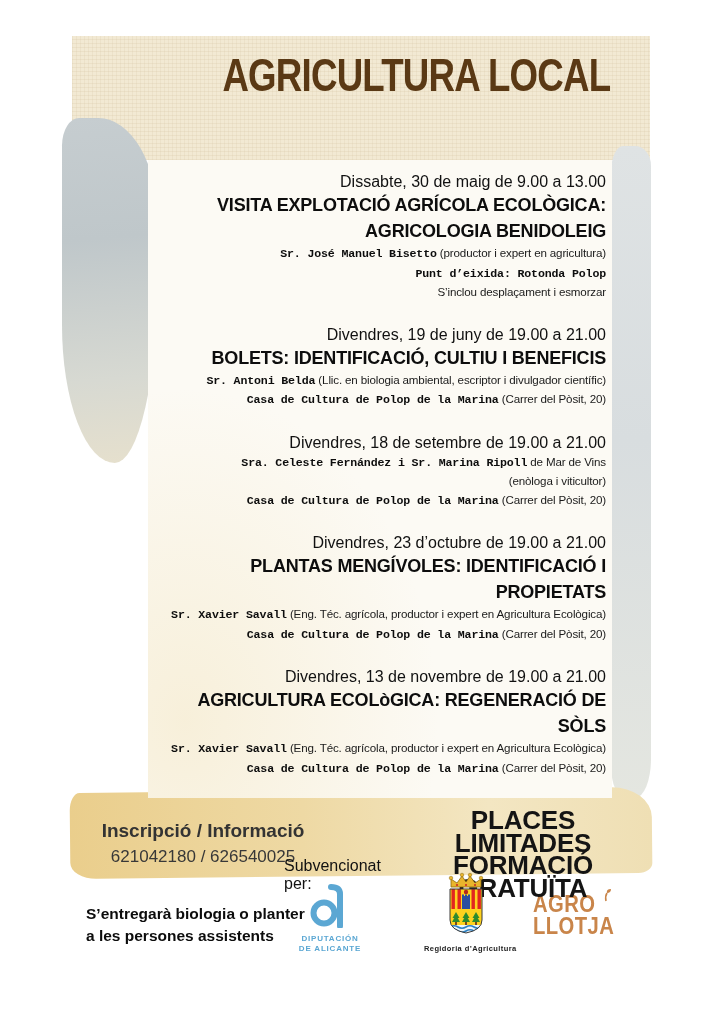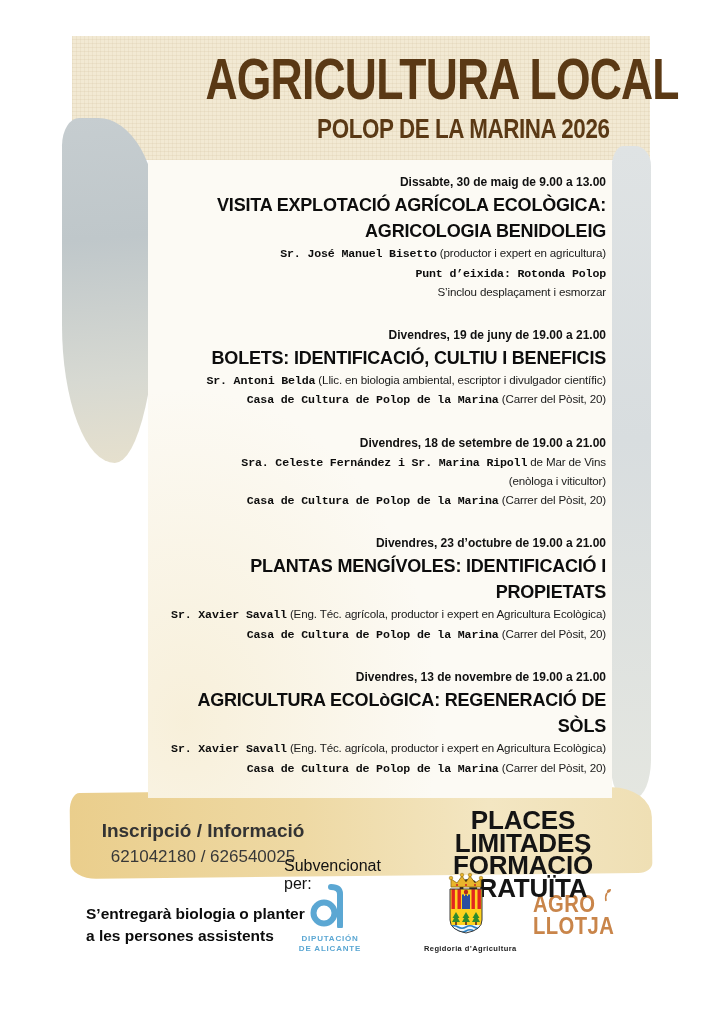--- a/index.html
+++ b/index.html
@@ -32,36 +32,36 @@
   }
   
   #header-band{
     position:absolute; z-index:1; left:72px; top:36px; width:578px; height:124px;
     background:
       repeating-linear-gradient(0deg, rgba(197,176,137,.16) 0 1px, transparent 1px 4px),
       repeating-linear-gradient(90deg, rgba(197,176,137,.13) 0 1px, transparent 1px 4px),
       #f2e9d3;
     text-align:right; padding-right:40px; box-sizing:border-box;
   }
-  .hdr-line1{margin-top:14px; font-size:57px; line-height:1.05; font-weight:800;
-    color:#5a3915; letter-spacing:-1px; white-space:nowrap;}
+  .hdr-line1{margin-top:14px; font-size:47px; line-height:1.05; font-weight:800;
+    color:#5a3915; letter-spacing:-1px; white-space:nowrap;padding-left:24px;}
   .hdr-line2{margin-top:4px; font-size:28px; line-height:1.05; font-weight:800;
     color:#5a3915; letter-spacing:-.5px; white-space:nowrap;}
   .condense1{display:inline-block; transform:scaleX(.78); transform-origin:100% 50%;}
   .condense2{display:inline-block; transform:scaleX(.80); transform-origin:100% 50%;}
   
   #panel{
     position:absolute; z-index:3; left:148px; top:160px; width:464px; height:638px;
     background:
       radial-gradient(ellipse at 8% 88%, rgba(235,212,150,.28), transparent 42%),
       #fcfaf4;
     box-sizing:border-box; padding:12px 6px 0 0; text-align:right;
   }
   .event{margin-bottom:23px;}
-  .ev-date{font-size:12px; font-weight:bold; color:#111; line-height:20px; white-space:nowrap;margin-left:12px;}
+  .ev-date{font-size:16px; font-weight:normal; color:#111; line-height:20px; white-space:nowrap;margin-left:12px;}
   .ev-title{font-size:18px; font-weight:bold; color:#0d0d0d; line-height:26px; letter-spacing:-.2px;}
   .ev-line{font-size:11.6px; color:#1a1a1a; line-height:18.5px; letter-spacing:-.15px; white-space:nowrap;}
   .ev-line b{font-weight:bold; color:#0d0d0d;font-family:Liberation Mono, monospace;}
   
   .abs{position:absolute; z-index:4;}
   #inscription-box{
     left:80px; top:811px; width:246px; height:85px;
     background:linear-gradient(177deg,#edc862 0%,#eec javasc 0%,#efcc6a 36%,#f8dc8e 39%,#f7dd92 100%);
     text-align:center; box-sizing:border-box; padding-top:6px;
   }
@@ -83,21 +83,20 @@
   .agro-condense{display:inline-block; transform:scaleX(.88); transform-origin:0 50%;}
   #agro-sprout{position:absolute; left:66px; top:-10px;}
 </style>
 </head>
 <body>
 
 <div id="poster">
 
   <div id="header-band">
     <div class="hdr-line1"><span class="condense1">AGRICULTURA LOCAL</span></div>
-    <div class="hdr-line2"><span class="condense2">POLOP DE LA MARINA 2026</span></div>
   </div>
 
   <div class="wash" id="wash-left-gray"></div>
   <div class="wash" id="wash-left-gold"></div>
   <div class="wash" id="wash-right-gray"></div>
   <div class="wash" id="wash-footer"></div>
 
   <div id="panel">
     <div>
     <div class="event">

